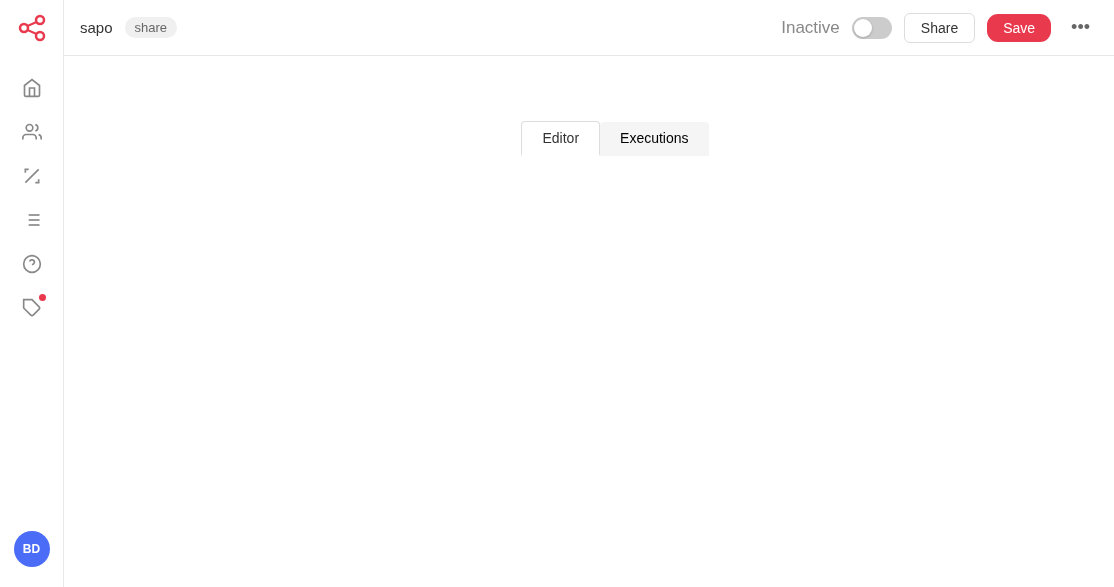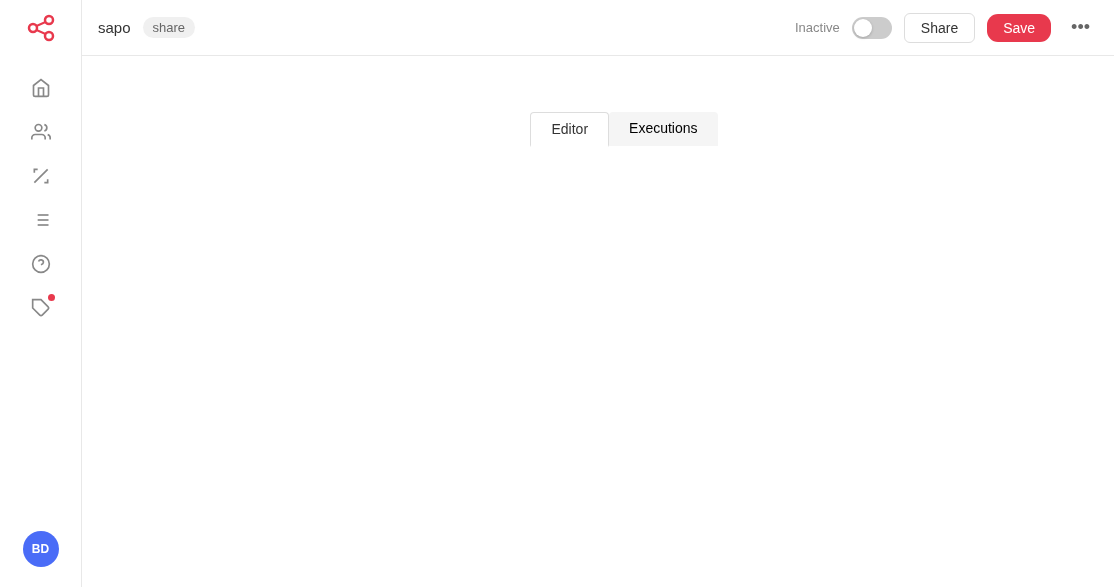--- a/index.html
+++ b/index.html
@@ -1,20 +1,20 @@
 <!DOCTYPE html>
 <html><head>
   <meta charset="utf-8">
   <style>
     * { box-sizing: border-box; margin: 0; padding: 0; }
     body { font-family: -apple-system, BlinkMacSystemFont, 'Segoe UI', sans-serif; width: 1114px; height: 587px; overflow: hidden; display: flex; }
 
     
     .sidebar {
-      width: 82px;
+      width: 64px;
       background: #fff;
       border-right: 1px solid #e8e8e8;
       display: flex;
       flex-direction: column;
       align-items: center;
       padding: 12px 0;
       gap: 4px;
       z-index: 10;
     }
     .sidebar-logo {
@@ -74,21 +74,21 @@
     }
     .header-share-badge {
       background: #f0f0f0;
       border-radius: 12px;
       padding: 3px 10px;
       font-size: 13px;
       color: #666;
     }
     .header-spacer { flex: 1; }
     .header-inactive-label {
-      font-size: 13px;
+      font-size: 17px;
       color: #888;
     }
     .toggle {
       width: 40px;
       height: 22px;
       background: #ccc;
       border-radius: 11px;
       position: relative;
       cursor: pointer;
     }
@@ -132,21 +132,21 @@
     }
 
     
     .tabs-bar {
       position: absolute;
       top: 56px;
       left: 64px;
       right: 12px;
       height: 44px;
       display: flex;
-      align-items: flex-start;
+      align-items: flex-end;
       justify-content: center;
       background: transparent;
       z-index: 4;
       padding-bottom: 0;
     }
     .tab {
       padding: 8px 20px;
       font-size: 14px;
       cursor: pointer;
       color: #000000;

